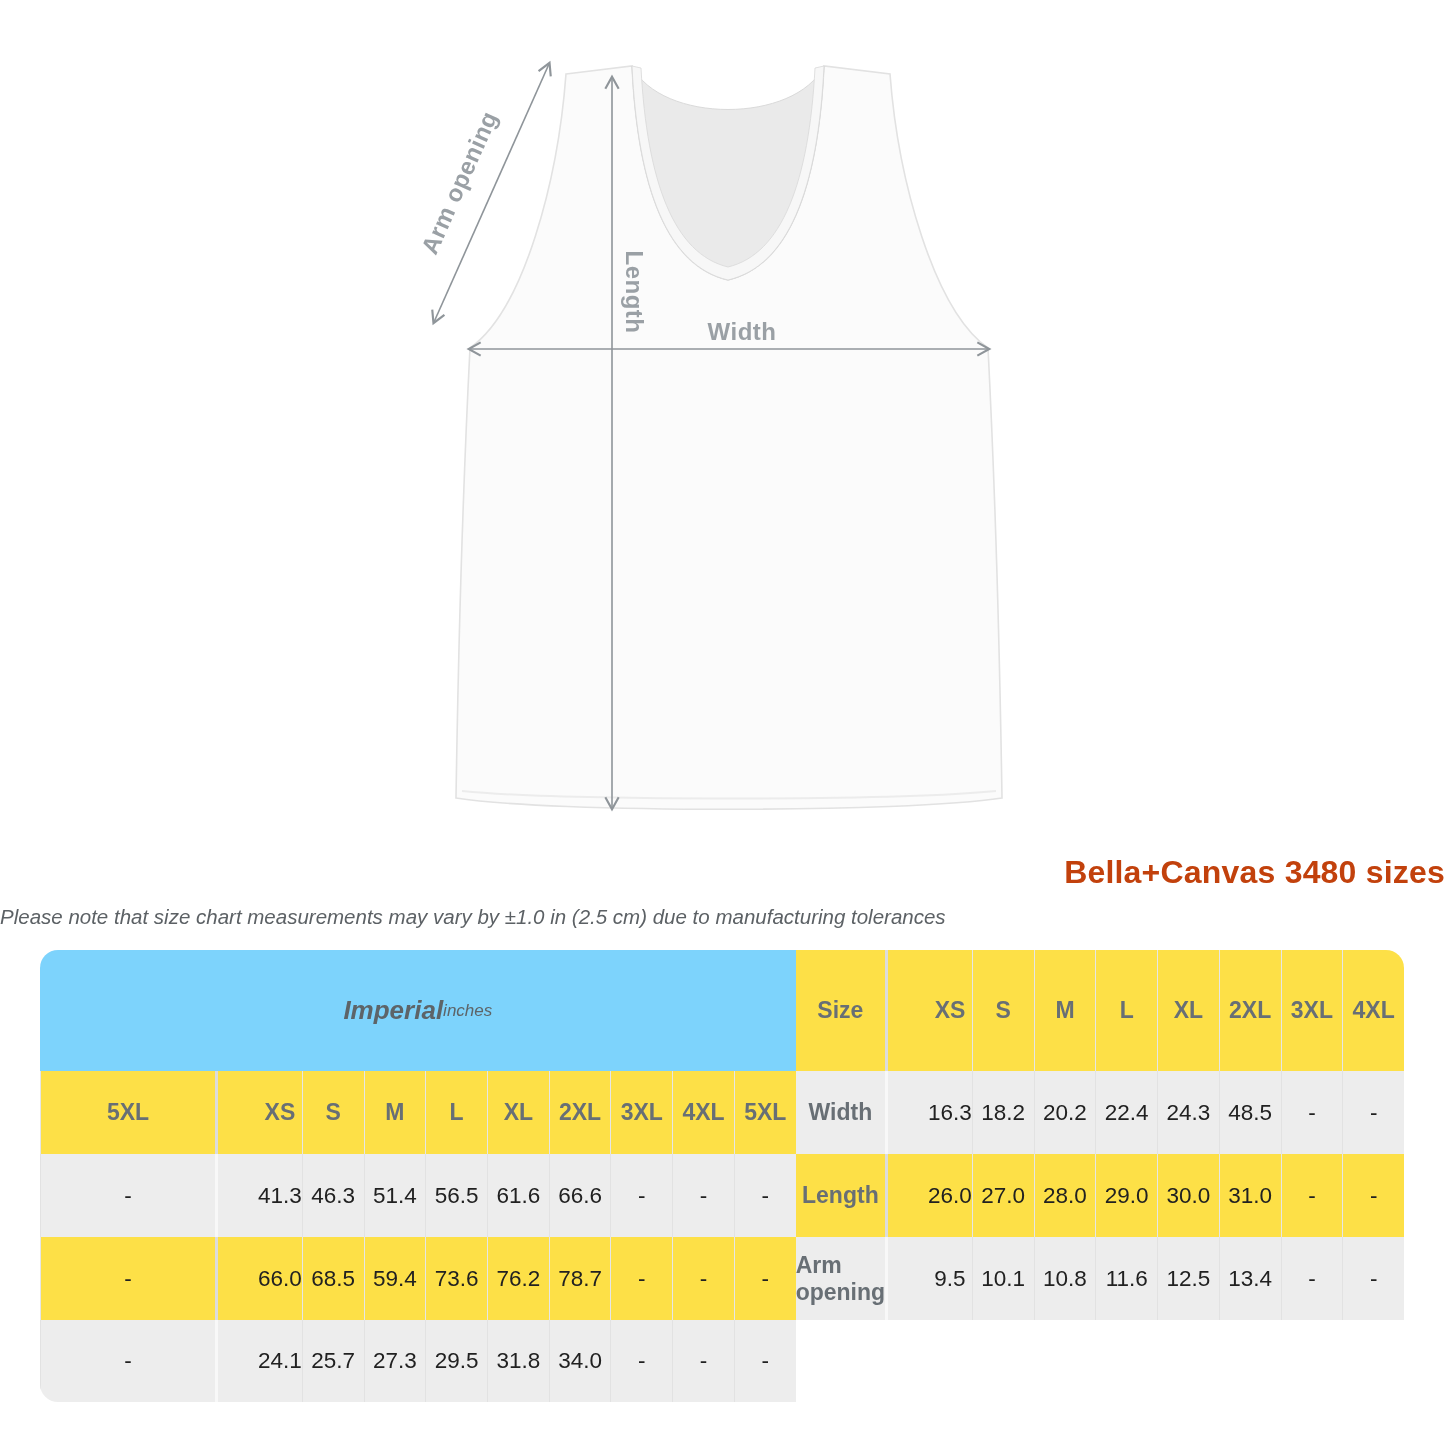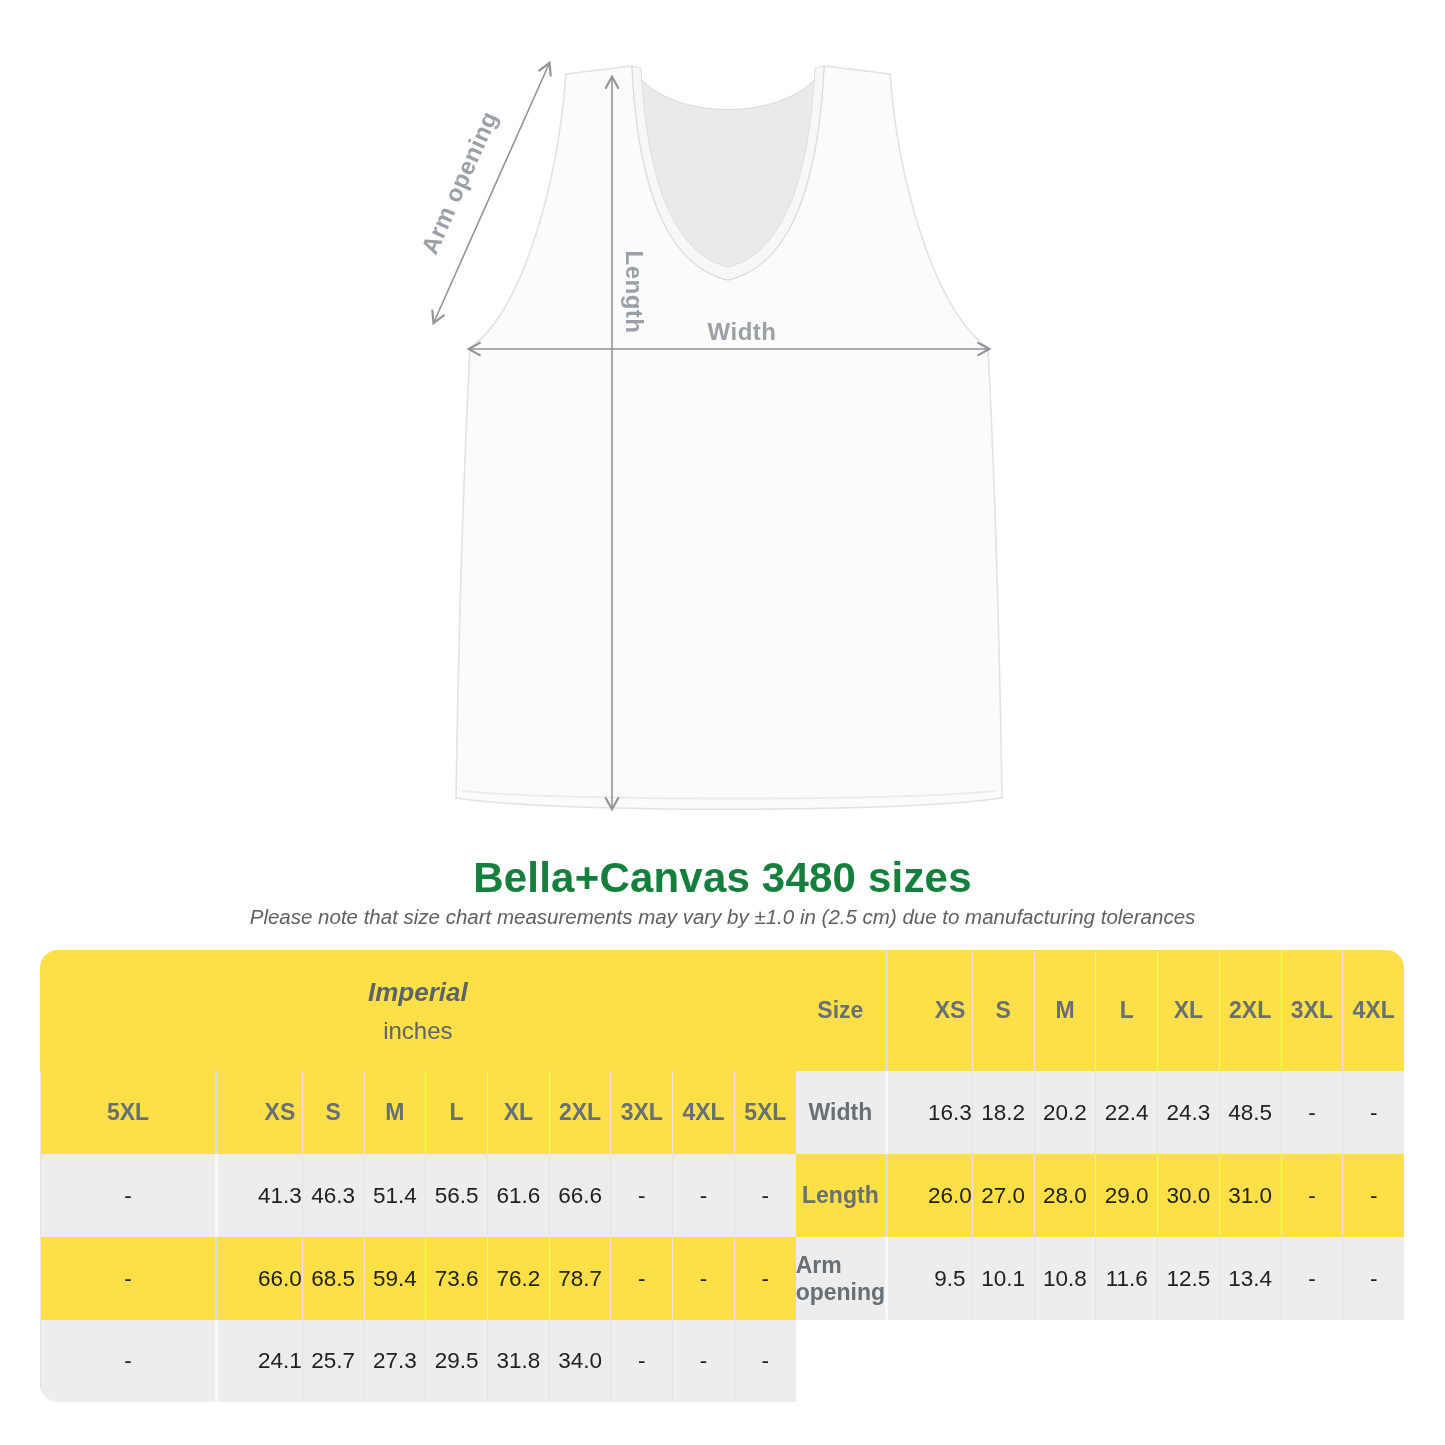--- a/index.html
+++ b/index.html
@@ -7,40 +7,40 @@
     width:1445px;height:1445px;position:relative;overflow:hidden;
     font-family:"Liberation Sans","DejaVu Sans",sans-serif;
     -webkit-font-smoothing:antialiased;
   }
   
   #diagram{position:absolute;left:0;top:0;}
   .arrow-line{stroke:#8f959a;stroke-width:1.6;fill:none;}
   .measure-label{fill:#9aa0a5;font-weight:bold;font-size:24px;letter-spacing:.5px;}
   
   .page-title{
-    position:absolute;top:854px;left:0;width:100%;text-align:center;
-    font-size:42px;font-weight:bold;color:#15803d;letter-spacing:.2px;
+    position:absolute;top:854px;left:0;width:100%;text-align:right;
+    font-size:32px;font-weight:bold;color:#c2410c;letter-spacing:.2px;
   }
   .page-subtitle{
-    position:absolute;top:905px;left:0;width:100%;text-align:center;
+    position:absolute;top:905px;left:0;width:100%;text-align:left;
     font-size:20.5px;font-style:italic;color:#5c6165;
   }
   
   #size-table{
     position:absolute;left:40px;top:950px;width:1364px;height:452px;
     display:grid;grid-template-columns:175px repeat(18,1fr);
     grid-template-rows:121px 83px 83px 83px 82px;
     border-radius:18px;overflow:hidden;background:#ffffff;
   }
   .cell{display:flex;align-items:center;justify-content:center;}
-  .unit-cell{background:#fde047;flex-direction:column;row-gap:9px;grid-row:1;}
+  .unit-cell{background:#7dd3fc;row-gap:9px;grid-row:1;}
   .unit-imperial{grid-column:1/11;}
   .unit-metric{grid-column:11/20;}
   .unit-name{font-size:26px;font-weight:bold;font-style:italic;color:#5d6468;}
-  .unit-sub{font-size:24px;color:#5d6468;}
+  .unit-sub{font-size:17px;font-style:italic;color:#5d6468;}
   .r-white{background:#fde047;}
   .r-gray{background:#ededed;}
   .hd{font-size:23px;font-weight:bold;color:#686f75;}
   .val{font-size:22.5px;color:#212121;}
   .sep{border-left:1px solid #e6e6e6;}
   .r-gray.sep{border-left-color:#e2e2e2;}
   .g-start{border-left-width:3px;padding-left:40px;}
   .r-white.g-start{border-left-color:#dcdcdc;}
   .r-gray.g-start{border-left-color:#f8f8f8;}
 </style>

